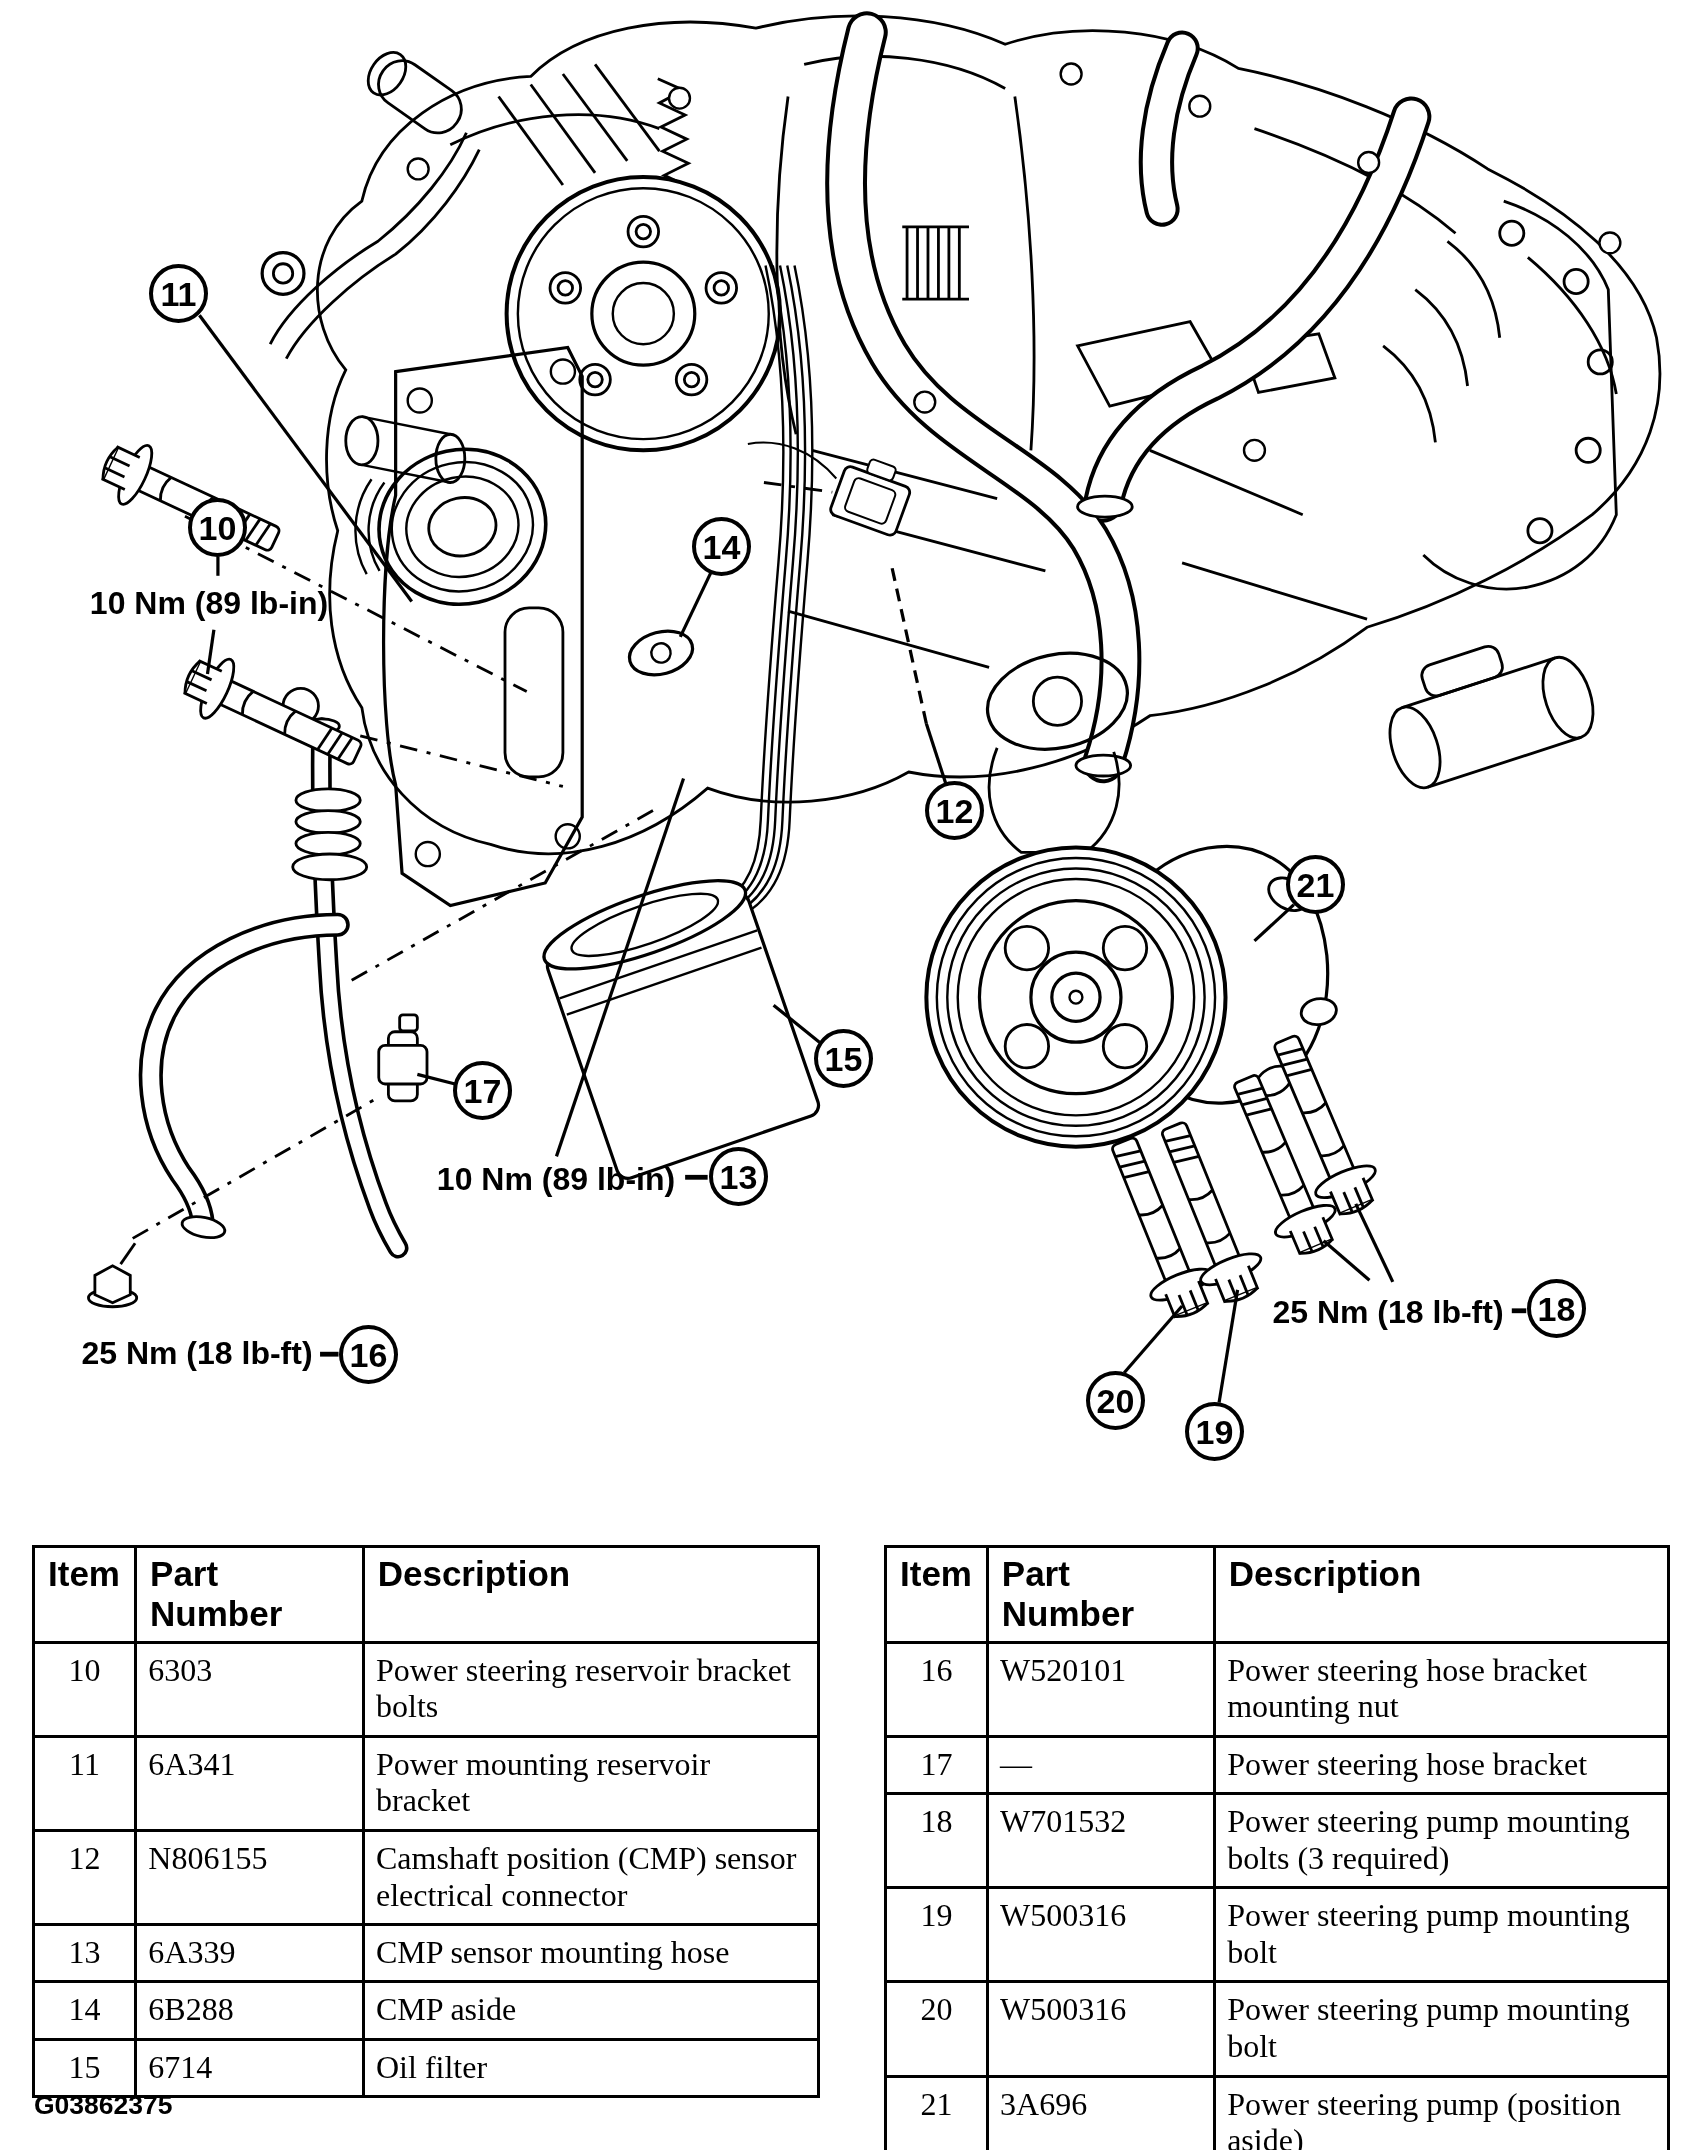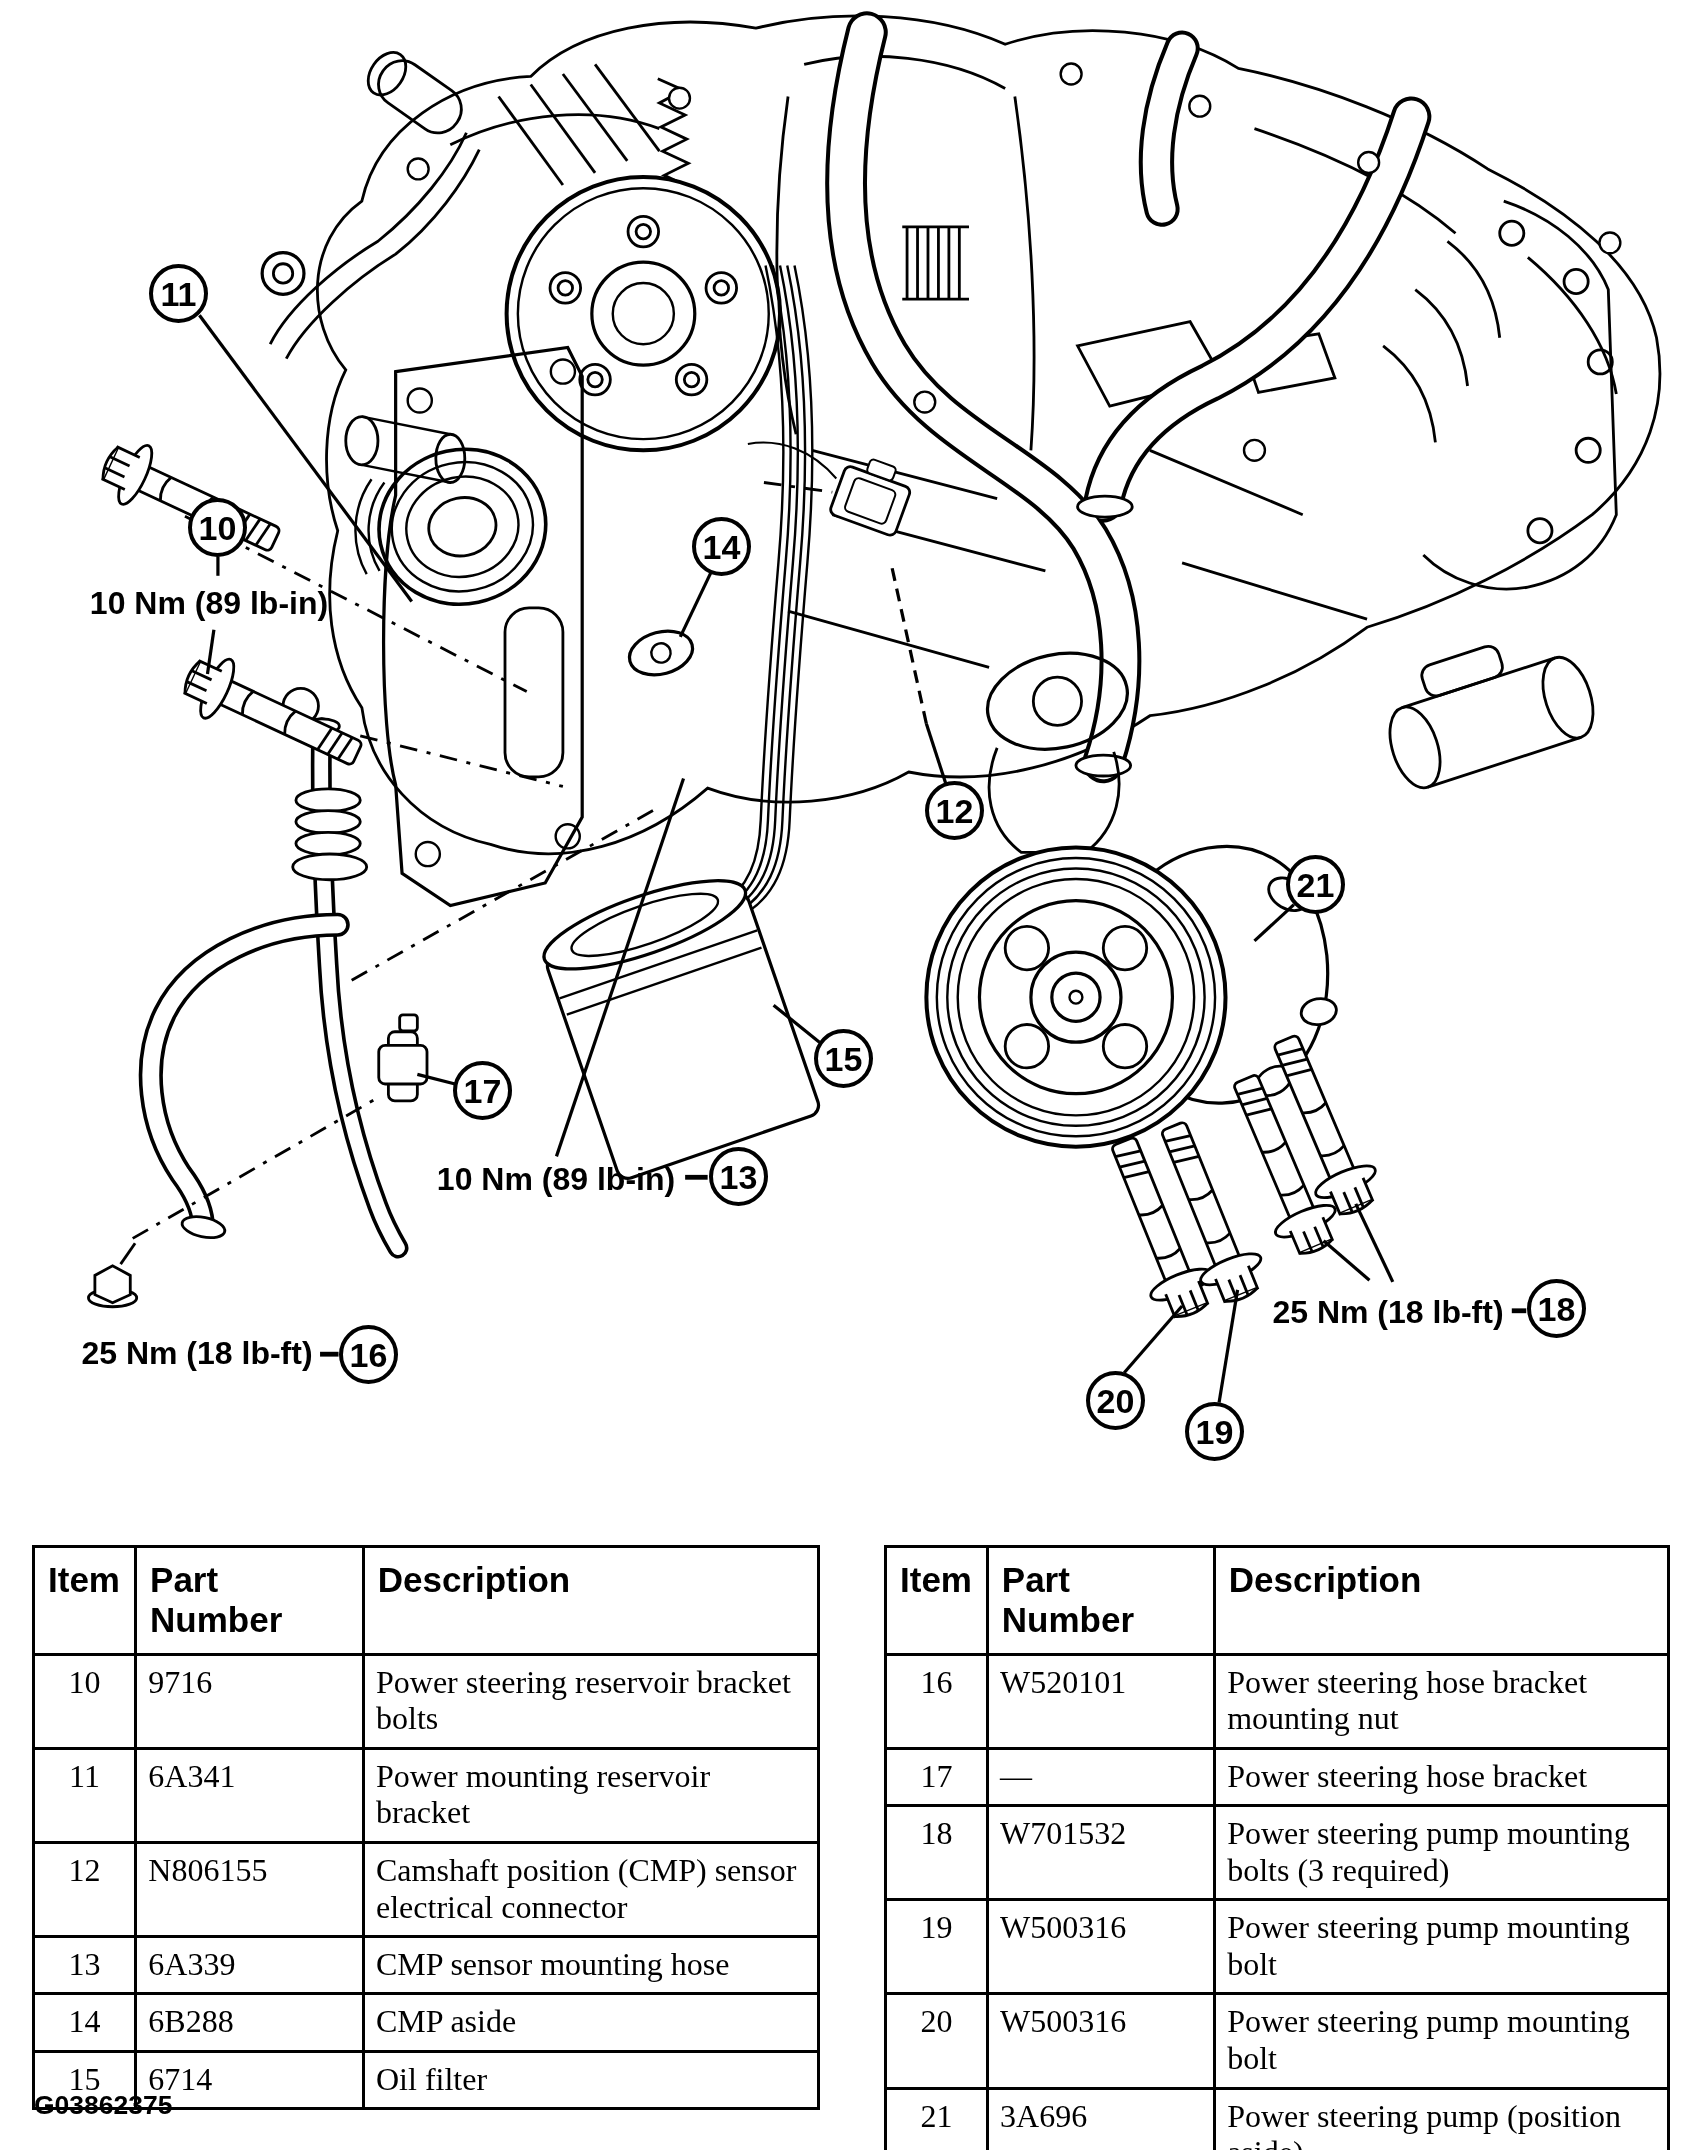--- a/index.html
+++ b/index.html
@@ -9,21 +9,21 @@
   .callout{position:absolute;width:51px;height:51px;border:4px solid #000;border-radius:50%;
            background:#fff;display:flex;align-items:center;justify-content:center;
            font:bold 34px/1 "Liberation Sans",sans-serif;z-index:5;}
   .torque{position:absolute;transform:translate(-50%,-50%);
           font:bold 32px/1 "Liberation Sans",sans-serif;white-space:nowrap;z-index:4;text-align:center;}
   table.parts{position:absolute;top:1545px;border-collapse:collapse;background:#fff;
               table-layout:fixed;z-index:6;}
   table.parts.left{left:32px;width:788px;}
   table.parts.right{left:884px;width:786px;}
   .parts th,.parts td{border:3.2px solid #000;vertical-align:top;}
-  .parts th{font:bold 35px/1.15 "Liberation Sans",sans-serif;text-align:left;padding:12px 13px;}
+  .parts th{font:bold 35px/1.15 "Liberation Sans",sans-serif;text-align:left;padding:6px 13px;}
   .parts td{font:32px/1.15 "Liberation Serif",serif;padding:8px 11.3px 9.6px;}
   .parts td.item{text-align:center;padding-left:3.2px;padding-right:3.2px;}
   .figcode{position:absolute;left:34px;top:2090px;font:bold 26.5px "Liberation Sans",sans-serif;z-index:6;}
 </style>
 </head>
 <body>
 
 <div class="canvas">
 
   <svg class="art" width="1708" height="1544" viewBox="0 0 2124 1920">
@@ -309,21 +309,21 @@
       <thead>
         <tr>
           <th>Item</th>
           <th>Part Number</th>
           <th>Description</th>
         </tr>
       </thead>
       <tbody>
         <tr>
           <td class="item">10</td>
-          <td class="part">9716</td>
+          <td class="part">6303</td>
           <td class="desc">Power steering reservoir bracket bolts</td>
         </tr>
         <tr>
           <td class="item">11</td>
           <td class="part">6A341</td>
           <td class="desc">Power mounting reservoir bracket</td>
         </tr>
         <tr>
           <td class="item">12</td>
           <td class="part">N806155</td>

